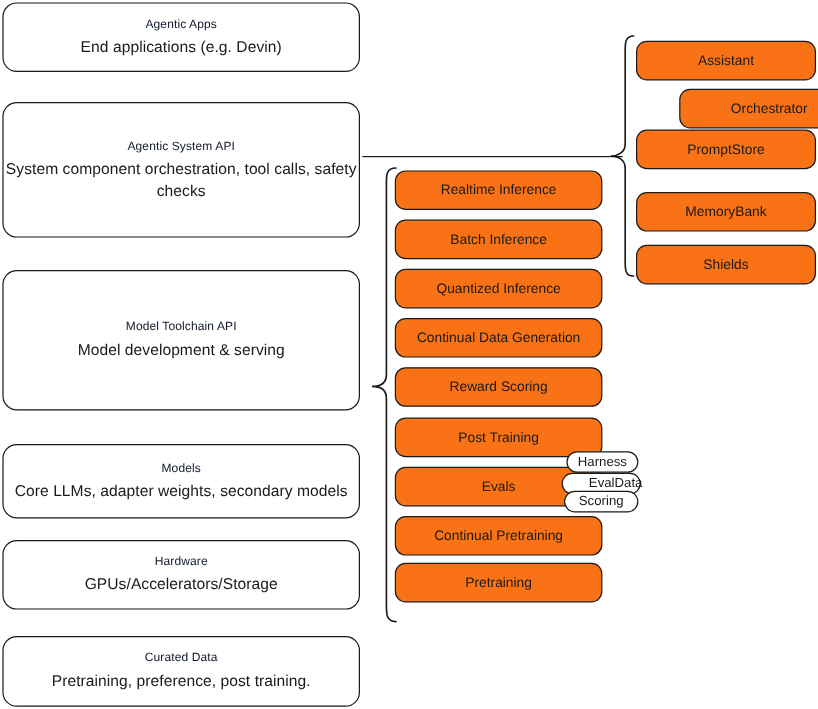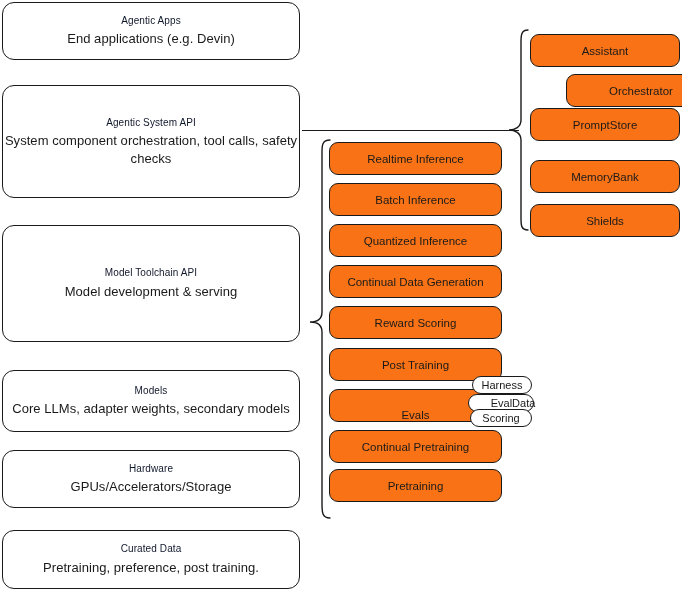--- a/index.html
+++ b/index.html
@@ -151,21 +151,21 @@
   </div>
   <div class="chip chip-mid" style="top:265px;">
     <span>Continual Data Generation</span>
   </div>
   <div class="chip chip-mid" style="top:306px;text-align:right;">
     <span>Reward Scoring</span>
   </div>
   <div class="chip chip-mid" style="top:348px;">
     <span>Post Training</span>
   </div>
-  <div class="chip chip-mid" style="top:389px;align-items:flex-end;">
+  <div class="chip chip-mid" style="top:389px;">
     <span>Evals</span>
   </div>
   <div class="chip chip-mid" style="top:430px;">
     <span>Continual Pretraining</span>
   </div>
   <div class="chip chip-mid" style="top:469px;">
     <span>Pretraining</span>
   </div>
 
   <div class="pill" style="left:472px;top:376px;width:60px;">

